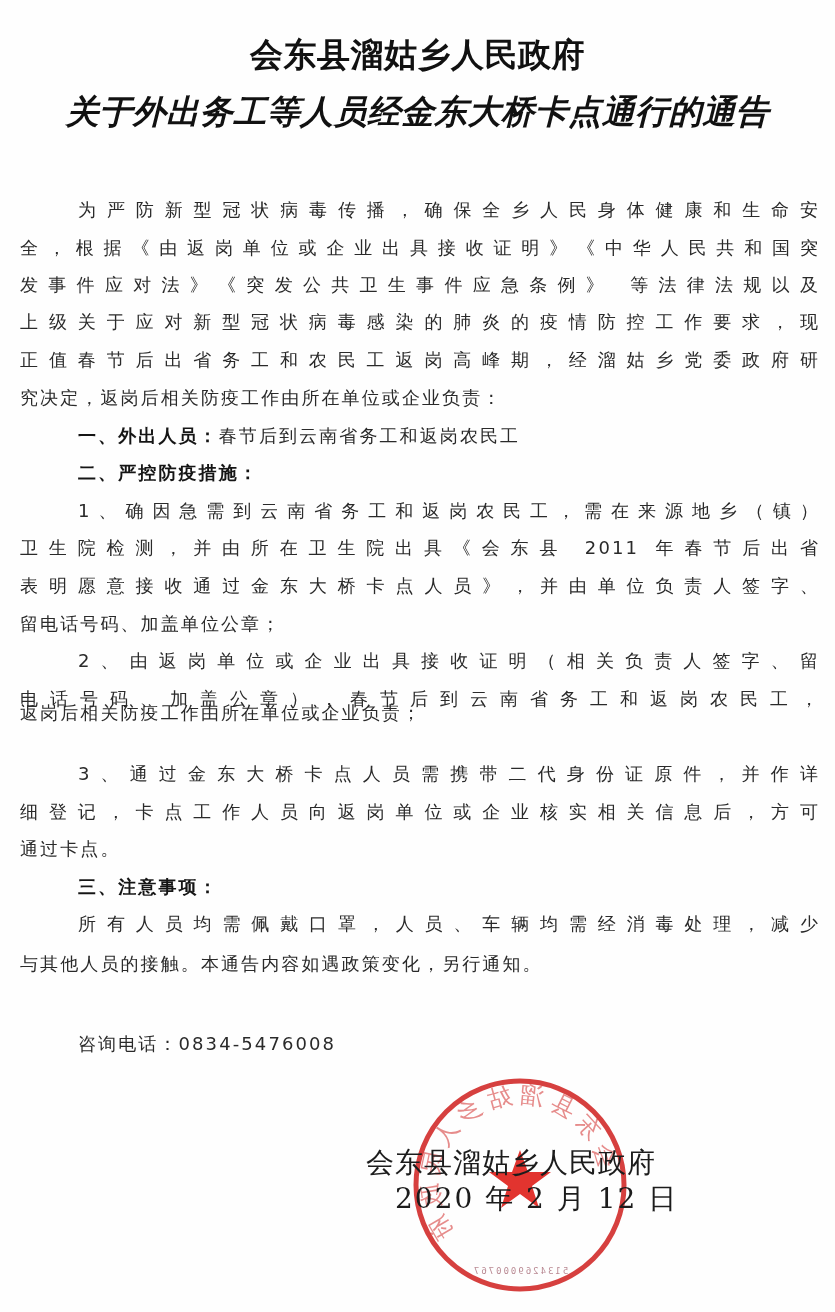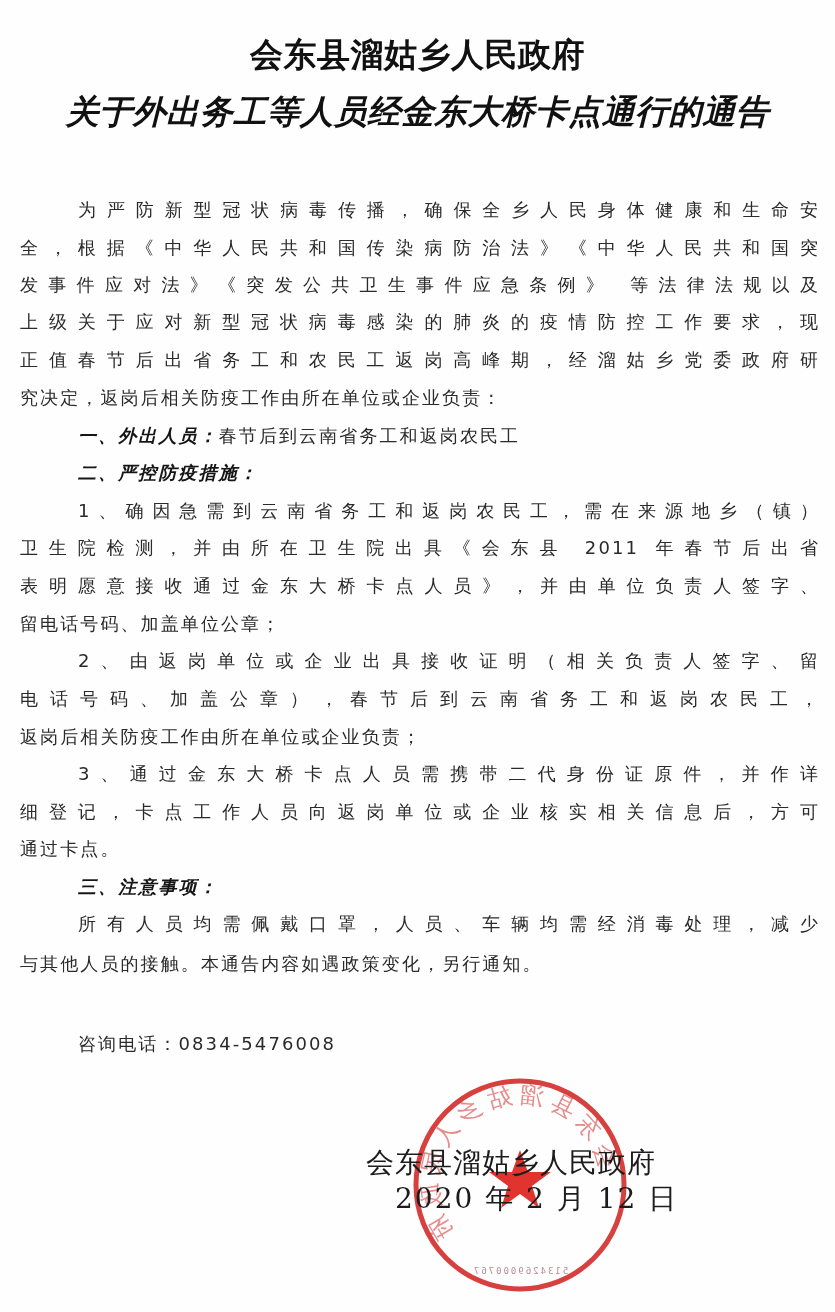--- a/index.html
+++ b/index.html
@@ -49,21 +49,20 @@
       letter-spacing: 2.1px;
       font-weight: normal;
       text-align: justify;
       text-align-last: justify;
     }
     .line.indent { left: 78px; width: 742px; }
     .line.last { text-align-last: left; }
     .line .head {
       font-weight: bold;
       color: #151515;
-      font-style: italic;
     }
 
     .signature {
       position: absolute;
       font-family: "DejaVu Serif", "Liberation Serif", serif;
       font-size: 28px;
       color: #1c1c1c;
       white-space: nowrap;
       letter-spacing: 1px;
       z-index: 3;
@@ -82,41 +81,41 @@
   </style>
 </head>
 <body>
 
 <div class="page">
 
   <div class="title title-1">会东县溜姑乡人民政府</div>
   <div class="title title-2">关于外出务工等人员经金东大桥卡点通行的通告</div>
 
   <div class="line indent" style="top:191px">为严防新型冠状病毒传播，确保全乡人民身体健康和生命安</div>
-  <div class="line" style="top:229px">全，根据《中华人民共和国传染病防治法》《中华人民共和国突</div>
+  <div class="line" style="top:229px">全，根据《由返岗单位或企业出具接收证明》《中华人民共和国突</div>
   <div class="line" style="top:266px">发事件应对法》《突发公共卫生事件应急条例》 等法律法规以及</div>
   <div class="line" style="top:303px">上级关于应对新型冠状病毒感染的肺炎的疫情防控工作要求，现</div>
   <div class="line" style="top:341px">正值春节后出省务工和农民工返岗高峰期，经溜姑乡党委政府研</div>
   <div class="line last" style="top:379px">究决定，返岗后相关防疫工作由所在单位或企业负责：</div>
 
   <div class="line indent last" style="top:417px">
     <span class="head">一、外出人员：</span><span>春节后到云南省务工和返岗农民工</span>
   </div>
 
   <div class="line indent last" style="top:454px">
     <span class="head">二、严控防疫措施：</span>
   </div>
   <div class="line indent" style="top:492px">1、确因急需到云南省务工和返岗农民工，需在来源地乡（镇）</div>
   <div class="line" style="top:529px">卫生院检测，并由所在卫生院出具《会东县 2011 年春节后出省</div>
   <div class="line" style="top:567px">表明愿意接收通过金东大桥卡点人员》，并由单位负责人签字、</div>
   <div class="line last" style="top:605px">留电话号码、加盖单位公章；</div>
 
   <div class="line indent" style="top:642px">2、由返岗单位或企业出具接收证明（相关负责人签字、留</div>
   <div class="line" style="top:680px">电话号码、加盖公章），春节后到云南省务工和返岗农民工，</div>
-  <div class="line last" style="top:718px">返岗后相关防疫工作由所在单位或企业负责；</div>
+  <div class="line last" style="top:694px">返岗后相关防疫工作由所在单位或企业负责；</div>
 
   <div class="line indent" style="top:755px">3、通过金东大桥卡点人员需携带二代身份证原件，并作详</div>
   <div class="line" style="top:793px">细登记，卡点工作人员向返岗单位或企业核实相关信息后，方可</div>
   <div class="line last" style="top:830px">通过卡点。</div>
 
   <div class="line indent last" style="top:868px">
     <span class="head">三、注意事项：</span>
   </div>
   <div class="line indent" style="top:905px">所有人员均需佩戴口罩，人员、车辆均需经消毒处理，减少</div>
   <div class="line last" style="top:945px">与其他人员的接触。本通告内容如遇政策变化，另行通知。</div>

